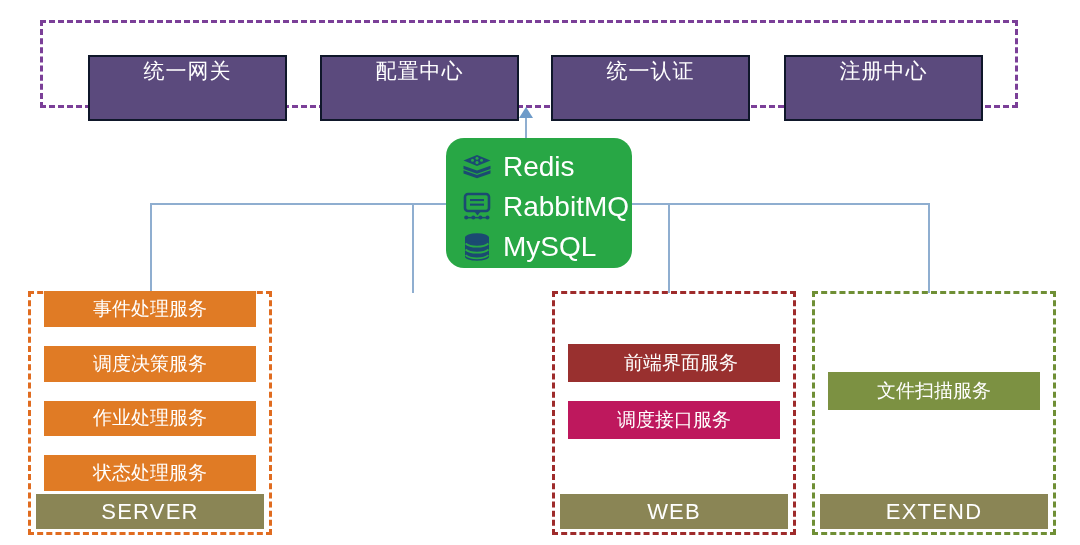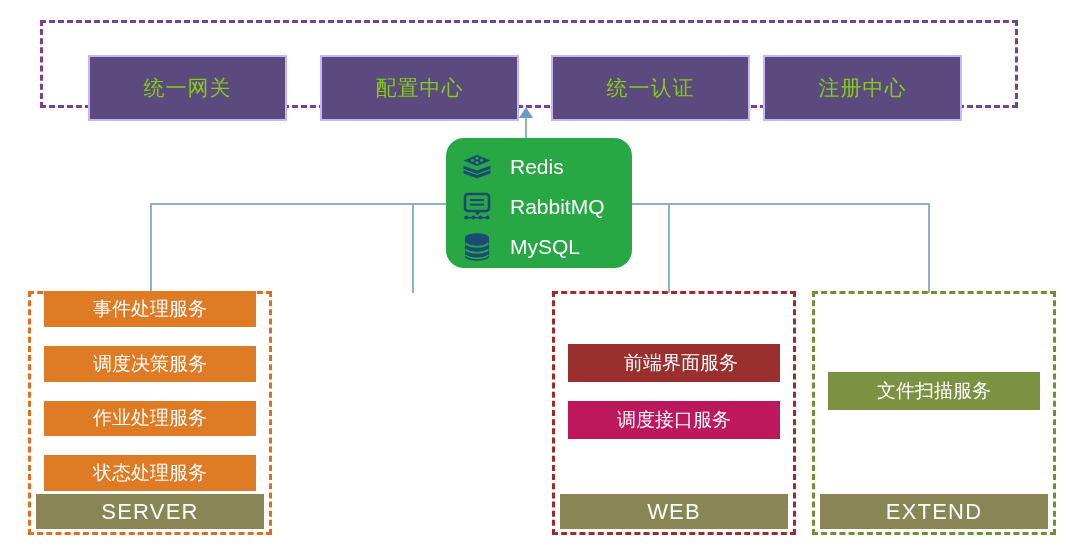--- a/index.html
+++ b/index.html
@@ -26,26 +26,25 @@
     width: 978px;
     height: 88px;
     border: 3px dashed #7b3f98;
     box-sizing: border-box;
   }
   .gw-box {
     position: absolute;
     top: 32px;
     height: 66px;
     background: #5b4a7d;
-    border: 2px solid #c4b5fd;
-    box-sizing: border-box;
-    display: flex;
-    align-items: center;
-    justify-content: center;
-    color: #84cc16;
+    border: 2px solid #0f172a;
+    box-sizing: border-box;
+    display: flex;
+    justify-content: center;
+    color: #ffffff;
     font-size: 21px;
     letter-spacing: 1px;
   }
 
   
   .conn {
     position: absolute;
     background: #8faed0;
   }
   .conn-v { width: 2px; }
@@ -81,22 +80,22 @@
   .mw-ico {
     width: 34px;
     height: 32px;
     flex: 0 0 34px;
     display: flex;
     align-items: center;
     justify-content: center;
   }
   .mw-label {
     color: #ffffff;
-    font-size: 21px;
-    margin-left: 16px;
+    font-size: 28px;
+    margin-left: 9px;
     white-space: nowrap;
   }
 
   
   .col {
     position: absolute;
     top: 291px;
     height: 244px;
     box-sizing: border-box;
   }
@@ -157,21 +156,21 @@
   <div class="top-zone">
     <div class="gw-box" id="gw0" style="left:45px; width:199px;">
       <span>统一网关</span>
     </div>
     <div class="gw-box" id="gw1" style="left:277px; width:199px;">
       <span>配置中心</span>
     </div>
     <div class="gw-box" id="gw2" style="left:508px; width:199px;">
       <span>统一认证</span>
     </div>
-    <div class="gw-box" id="gw3" style="left:720px; width:199px;">
+    <div class="gw-box" id="gw3" style="left:741px; width:199px;">
       <span>注册中心</span>
     </div>
   </div>
 
   <div class="conn conn-v" style="left:525px; top:118px; height:22px;"></div>
   <div class="arrow-up" style="left:519px; top:107px;"></div>
 
   <div class="conn conn-h" style="left:150px; top:203px; width:296px;"></div>
 
   <div class="conn conn-h" style="left:632px; top:203px; width:296px;"></div>

